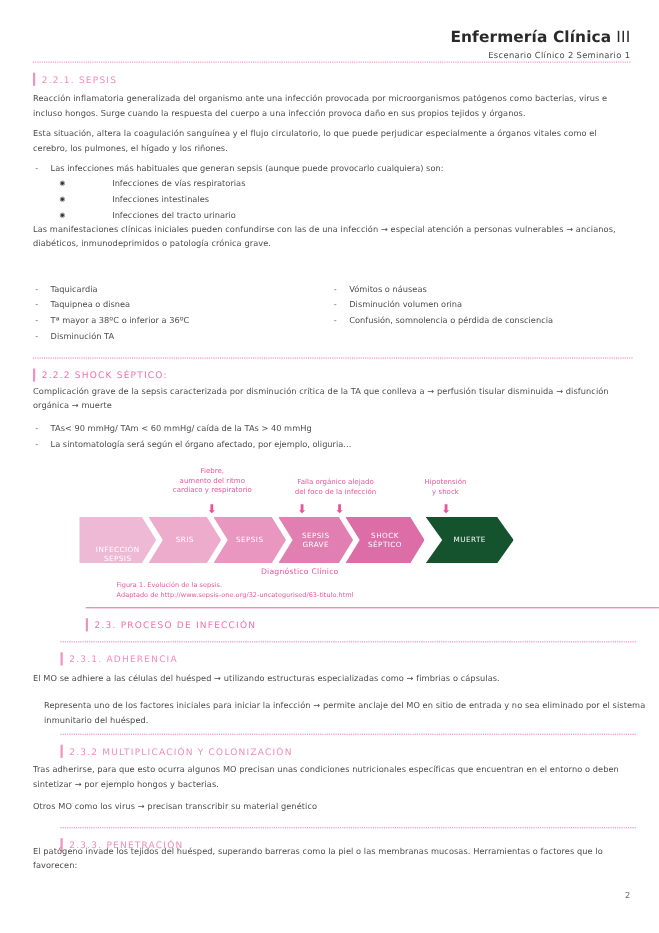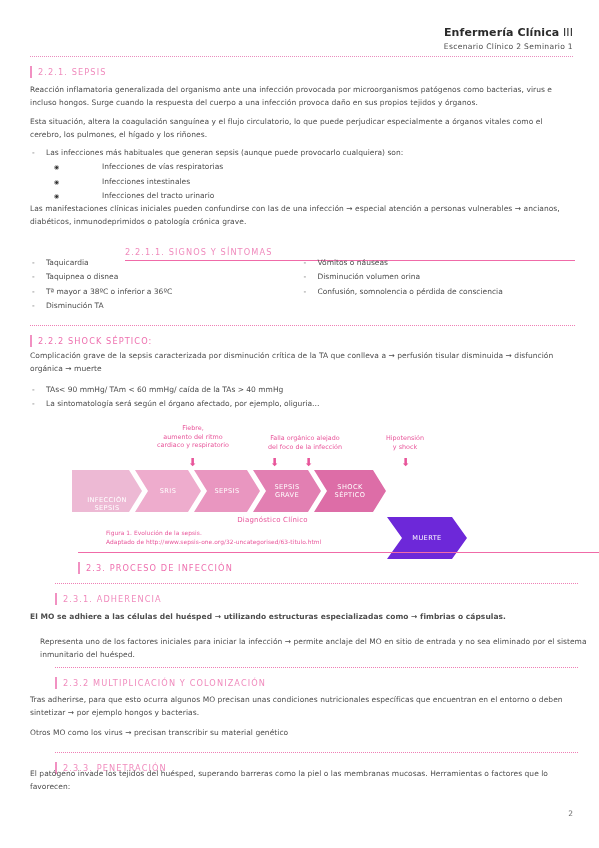--- a/index.html
+++ b/index.html
@@ -22,21 +22,21 @@
   }
 
   
   .doc-header {
     position: absolute;
     top: 26px; right: 26px;
     text-align: right;
     line-height: 1.25;
   }
   .doc-header .title-line {
-    font-size: 11px;
+    font-size: 14px;
     letter-spacing: .1px;
     color: #2a2a2a;
   }
   .doc-header .title-main {
     font-weight: bold;
   }
   .doc-header .subtitle-line {
     font-size: 7.6px;
     color: #4a4a4a;
     margin-top: 2px;
@@ -213,24 +213,20 @@
       <span>Infecciones intestinales</span>
     </div>
     <div class="li sub">
       <span class="dot">◉</span>
       <span>Infecciones del tracto urinario</span>
     </div>
   </div>
 
   <div class="para" style="left:30px; top:203px; width:548px;">Las manifestaciones clínicas iniciales pueden confundirse con las de una infección → especial atención a personas vulnerables → ancianos, diabéticos, inmunodeprimidos o patología crónica grave.</div>
 
-  <div class="h-wrap" style="left:125px; top:240px; width:450px;">
-    <div class="heading lvl3" style="border-left:none; padding-left:0;">2.2.1.1. SIGNOS Y SÍNTOMAS</div>
-    <div class="h-rule solid" style="margin-top:1px;"></div>
-  </div>
 
   <div class="two-col" style="left:32px; top:256px;">
     <div class="col">
       <div class="li">
           <span class="dash">-</span>
           <span>Taquicardia</span>
         </div>
       <div class="li">
           <span class="dash">-</span>
           <span>Taquipnea o disnea</span>
@@ -319,21 +315,21 @@
           <span>SEPSIS</span><br>
           <span>GRAVE</span>
         </span>
       </div>
       <div class="chev" style="width:72px; background:#dd6da7;">
         <span>
           <span>SHOCK</span><br>
           <span>SÉPTICO</span>
         </span>
       </div>
-      <div class="chev last" style="width:80px; background:#6d28d9;margin-top:47px;">
+      <div class="chev last" style="width:80px; background:#14532d;">
         <span>MUERTE</span>
       </div>
     </div>
 
     <div class="fig-caption-center" style="margin-left:-60px;">Diagnóstico Clínico</div>
 
     <div class="fig-source" style="margin-left:76px;">
       <div>Figura 1. Evolución de la sepsis.</div>
       <div>Adaptado de http://www.sepsis-one.org/32-uncategorised/63-titulo.html</div>
     </div>
@@ -342,21 +338,21 @@
   <div class="h-wrap" style="left:30px; top:552px; width:548px;margin-left:48px;">
     <div class="h-rule solid"></div>
     <div class="heading lvl2">2.3. PROCESO DE INFECCIÓN</div>
   </div>
 
   <div class="h-wrap" style="left:55px; top:583px; width:523px;">
     <div class="h-rule"></div>
     <div class="heading lvl3">2.3.1. ADHERENCIA</div>
   </div>
 
-  <div class="para" style="left:30px; top:611px; width:548px;font-weight:bold;">El MO se adhiere a las células del huésped → utilizando estructuras especializadas como → fimbrias o cápsulas.</div>
+  <div class="para" style="left:30px; top:611px; width:548px;">El MO se adhiere a las células del huésped → utilizando estructuras especializadas como → fimbrias o cápsulas.</div>
   <div class="para" style="left:40px; top:636px; width:548px;">Representa uno de los factores iniciales para iniciar la infección → permite anclaje del MO en sitio de entrada y no sea eliminado por el sistema inmunitario del huésped.</div>
 
   <div class="h-wrap" style="left:55px; top:667px; width:523px;">
     <div class="h-rule"></div>
     <div class="heading lvl3">2.3.2 MULTIPLICACIÓN Y COLONIZACIÓN</div>
   </div>
 
   <div class="para" style="left:30px; top:694px; width:548px;">Tras adherirse, para que esto ocurra algunos MO precisan unas condiciones nutricionales específicas que encuentran en el entorno o deben sintetizar → por ejemplo hongos y bacterias.</div>
   <div class="para" style="left:30px; top:727px; width:548px;">Otros MO como los virus → precisan transcribir su material genético</div>
 

